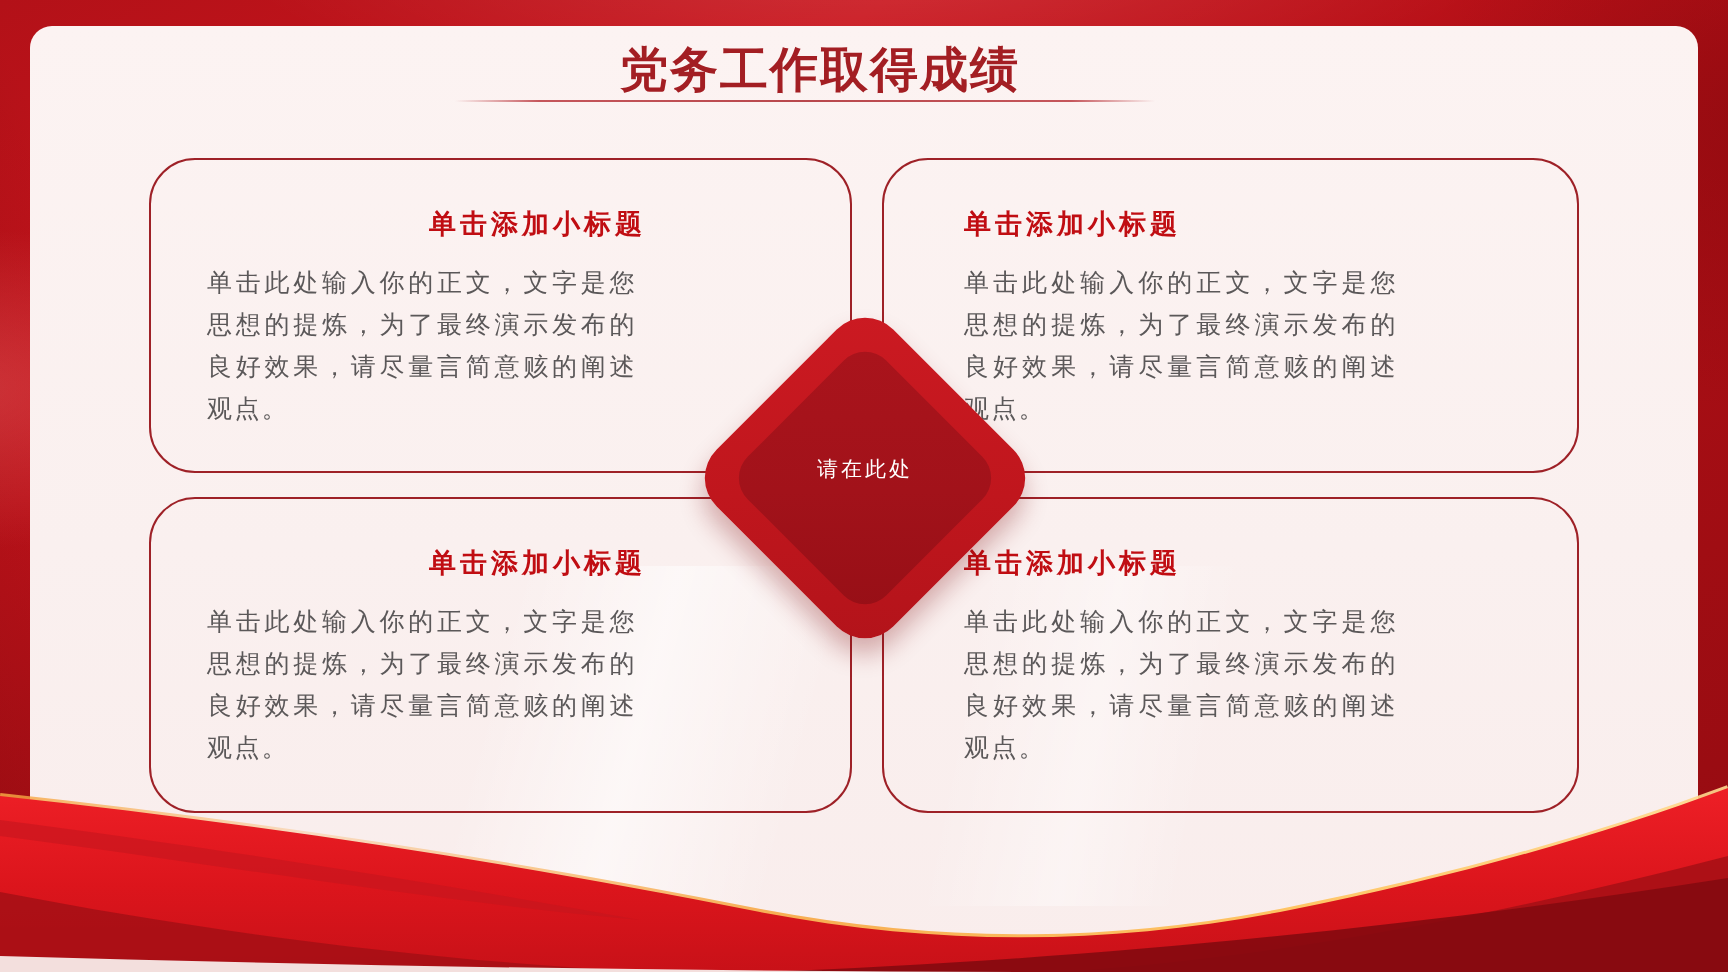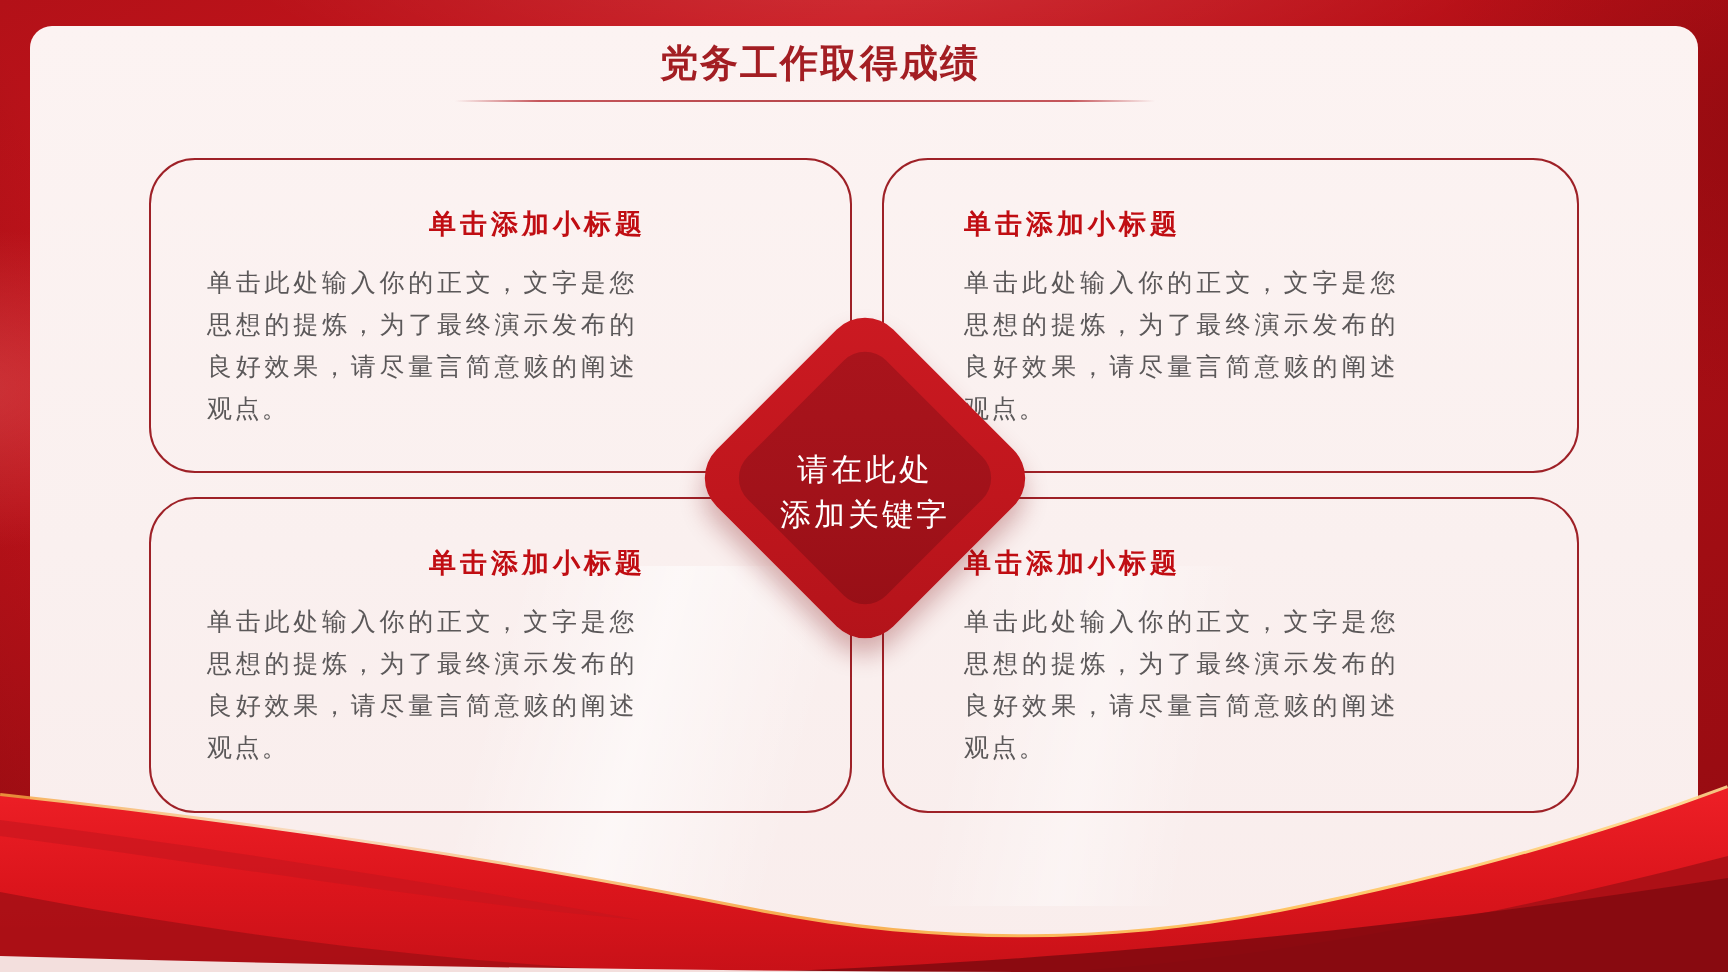--- a/index.html
+++ b/index.html
@@ -24,21 +24,21 @@
   }
   
   .sheen{
     position:absolute;left:0;right:0;top:540px;height:340px;pointer-events:none;
     background:
       linear-gradient(105deg, rgba(255,255,255,0) 28%, rgba(255,255,255,.55) 37%, rgba(255,255,255,0) 47%),
       linear-gradient(101deg, rgba(255,255,255,0) 55%, rgba(255,255,255,.38) 63%, rgba(255,255,255,0) 70%);
   }
   .slide-title{
     position:absolute;left:0;right:88px;top:38px;text-align:center;
-    font-size:38px;font-weight:bold;color:#a31e23;letter-spacing:2px;
+    font-size:48px;font-weight:bold;color:#a31e23;letter-spacing:2px;
   }
   .title-divider{
     position:absolute;left:455px;top:100px;width:700px;height:2px;
     background:linear-gradient(90deg,rgba(197,80,86,0) 0%,#c5565b 12%,#b8474c 50%,#c5565b 88%,rgba(197,80,86,0) 100%);
   }
   .card{
     position:absolute;border:2px solid #9e2127;border-radius:46px;box-sizing:border-box;
   }
   .card-tl{left:149px;top:158px;width:703px;height:315px;}
   .card-tr{left:882px;top:158px;width:697px;height:315px;}
@@ -61,21 +61,21 @@
     transform:rotate(45deg);border-radius:40px;
     background:linear-gradient(135deg,#cc1a22 0%,#c0161d 55%,#b2131a 100%);
     box-shadow:10px 12px 24px rgba(125,9,13,.30);
   }
   .diamond-inner{
     position:absolute;left:27px;top:27px;right:27px;bottom:27px;border-radius:30px;
     background:linear-gradient(135deg,#aa141c 0%,#a2121a 55%,#970f16 100%);
   }
   .diamond-text{
     position:absolute;left:740px;top:447px;width:250px;text-align:center;
-    font-size:31px;color:#ffffff;letter-spacing:3px;line-height:45px;
+    font-size:21px;color:#ffffff;letter-spacing:3px;line-height:45px;
   }
   .wave-svg{position:absolute;left:0;top:0;pointer-events:none;}
 </style>
 </head>
 <body>
 
 <div class="stage">
   <div class="frame-streaks"></div>
 
   <div class="panel">
@@ -111,21 +111,20 @@
       <div class="card-title">单击添加小标题</div>
       <div class="card-body">单击此处输入你的正文，文字是您思想的提炼，为了最终演示发布的良好效果，请尽量言简意赅的阐述观点。</div>
     </div>
   </div>
 
   <div class="diamond-outer">
     <div class="diamond-inner"></div>
   </div>
   <div class="diamond-text">
     <div>请在此处</div>
-    <div>添加关键字</div>
   </div>
 
   <svg class="wave-svg" width="1728" height="972" viewBox="0 0 1728 972">
     <defs>
       <linearGradient id="mainWave" x1="0" y1="780" x2="0" y2="972" gradientUnits="userSpaceOnUse">
         <stop offset="0" stop-color="#ef2027"></stop>
         <stop offset="0.55" stop-color="#dc151c"></stop>
         <stop offset="1" stop-color="#c81118"></stop>
       </linearGradient>
       <linearGradient id="goldEdge" x1="0" y1="0" x2="1728" y2="0" gradientUnits="userSpaceOnUse">

